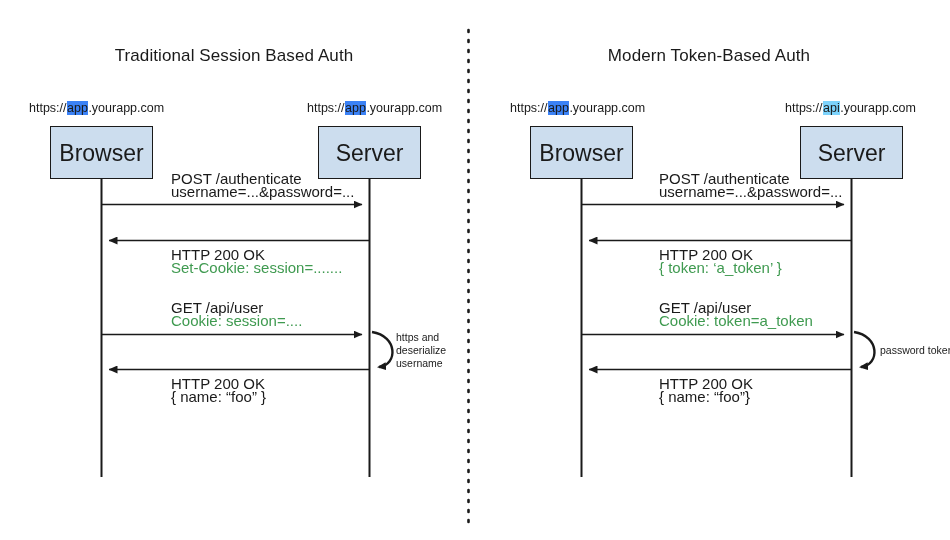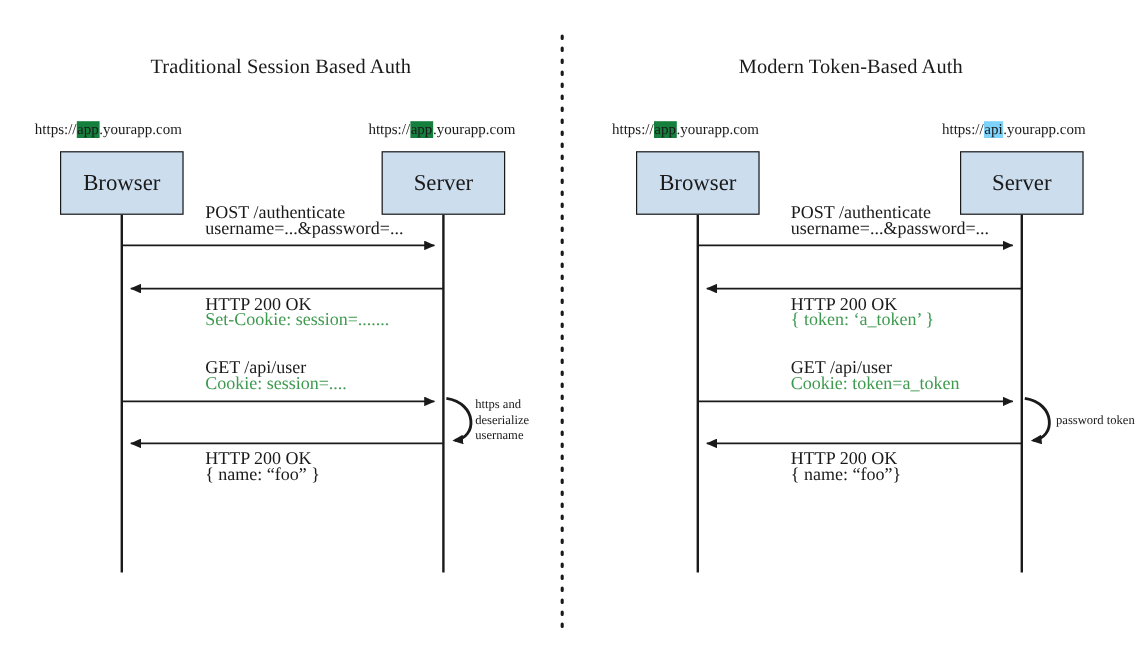--- a/index.html
+++ b/index.html
@@ -27,21 +27,20 @@
     top: 0;
     left: 0;
     width: 950px;
     height: 540px;
     pointer-events: none;
   }
   .panel {
     position: absolute;
     top: 0;
     height: 540px;
-    font-family: Liberation Serif, serif;
   }
   .panel-left  { left: 0;   width: 468px; }
   .panel-right { left: 468px; width: 482px; }
 
   .diagram-title {
     position: absolute;
     top: 46px;
     width: 100%;
     text-align: center;
     font-size: 17px;
@@ -52,34 +51,34 @@
   }
   .panel-right .diagram-title { top: 46px; }
 
   .url-label {
     position: absolute;
     font-size: 12.5px;
     line-height: 15px;
     white-space: nowrap;
     color: #1a1a1a;
   }
-  .hl-blue  { background: #15803d; padding: 0 0.5px; }
+  .hl-blue  { background: #3b82f6; padding: 0 0.5px; }
   .hl-green { background: #7dd3fc; padding: 0 0.5px; }
 
   .node-box {
     position: absolute;
     width: 103px;
     height: 53px;
     background: #ccddee;
     border: 1.6px solid #1a1a1a;
     box-sizing: border-box;
     display: flex;
     align-items: center;
     justify-content: center;
-    font-size: 19px;
+    font-size: 23px;
     line-height: 22px;
     color: #1a1a1a;
   }
 
   .msg-label {
     position: absolute;
     font-size: 15px;
     line-height: 13px;
     white-space: nowrap;
     color: #1a1a1a;

